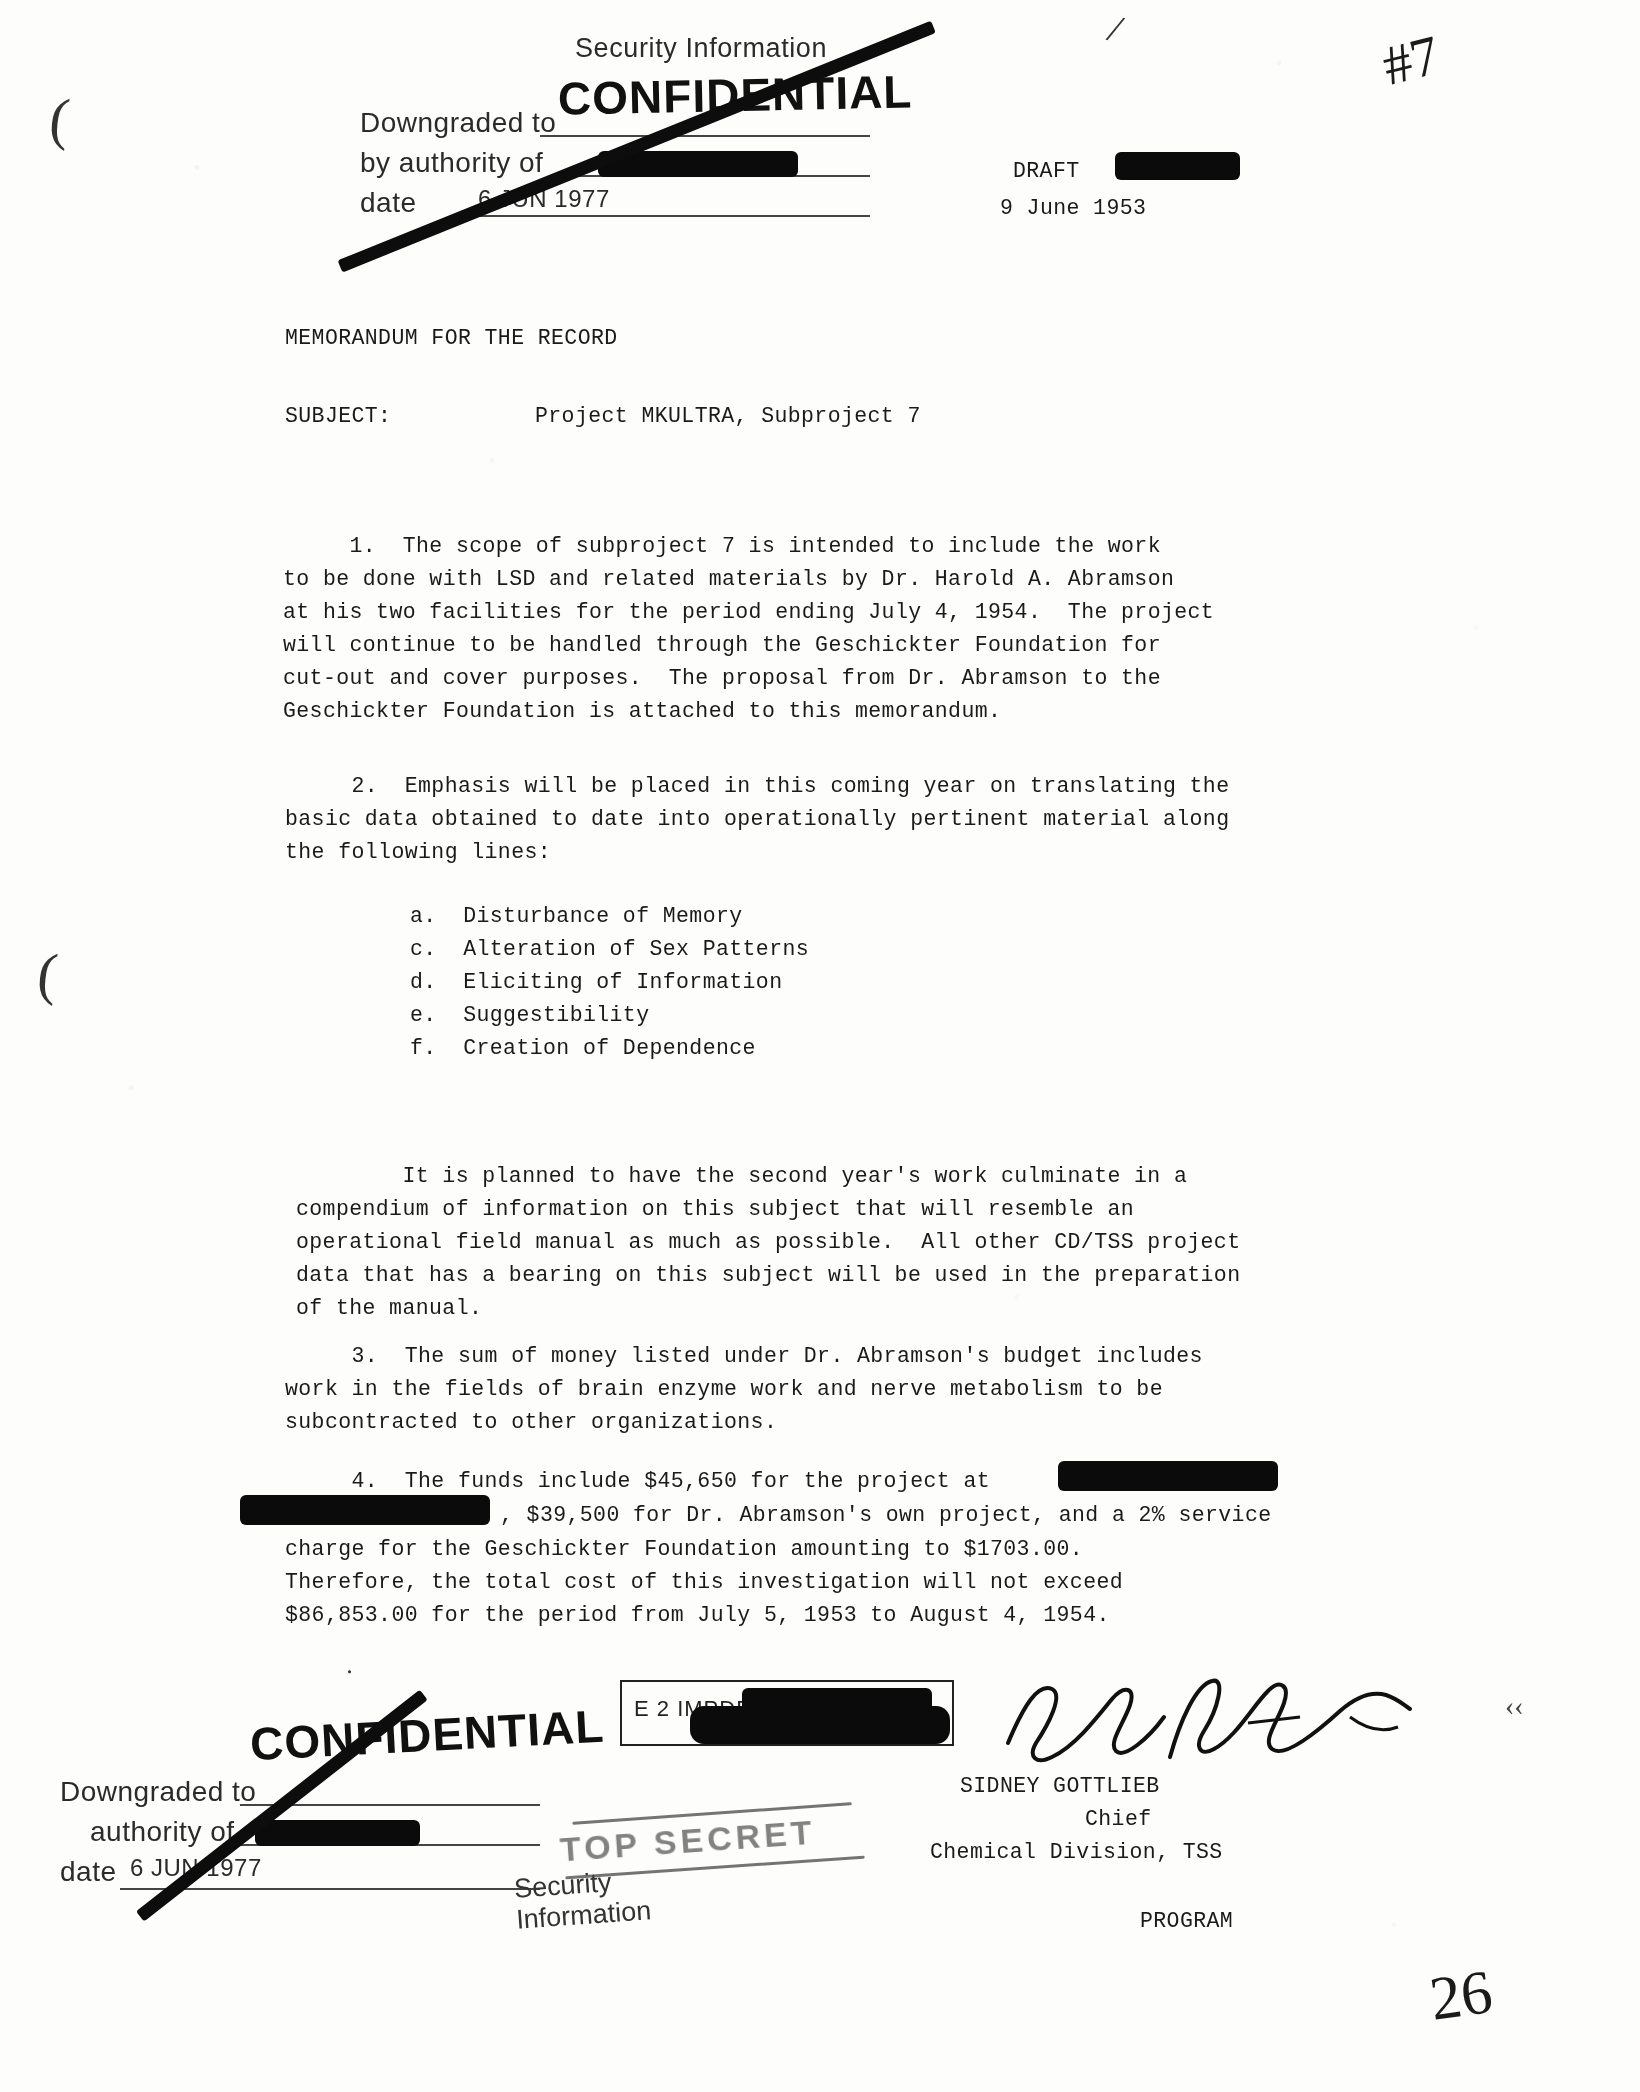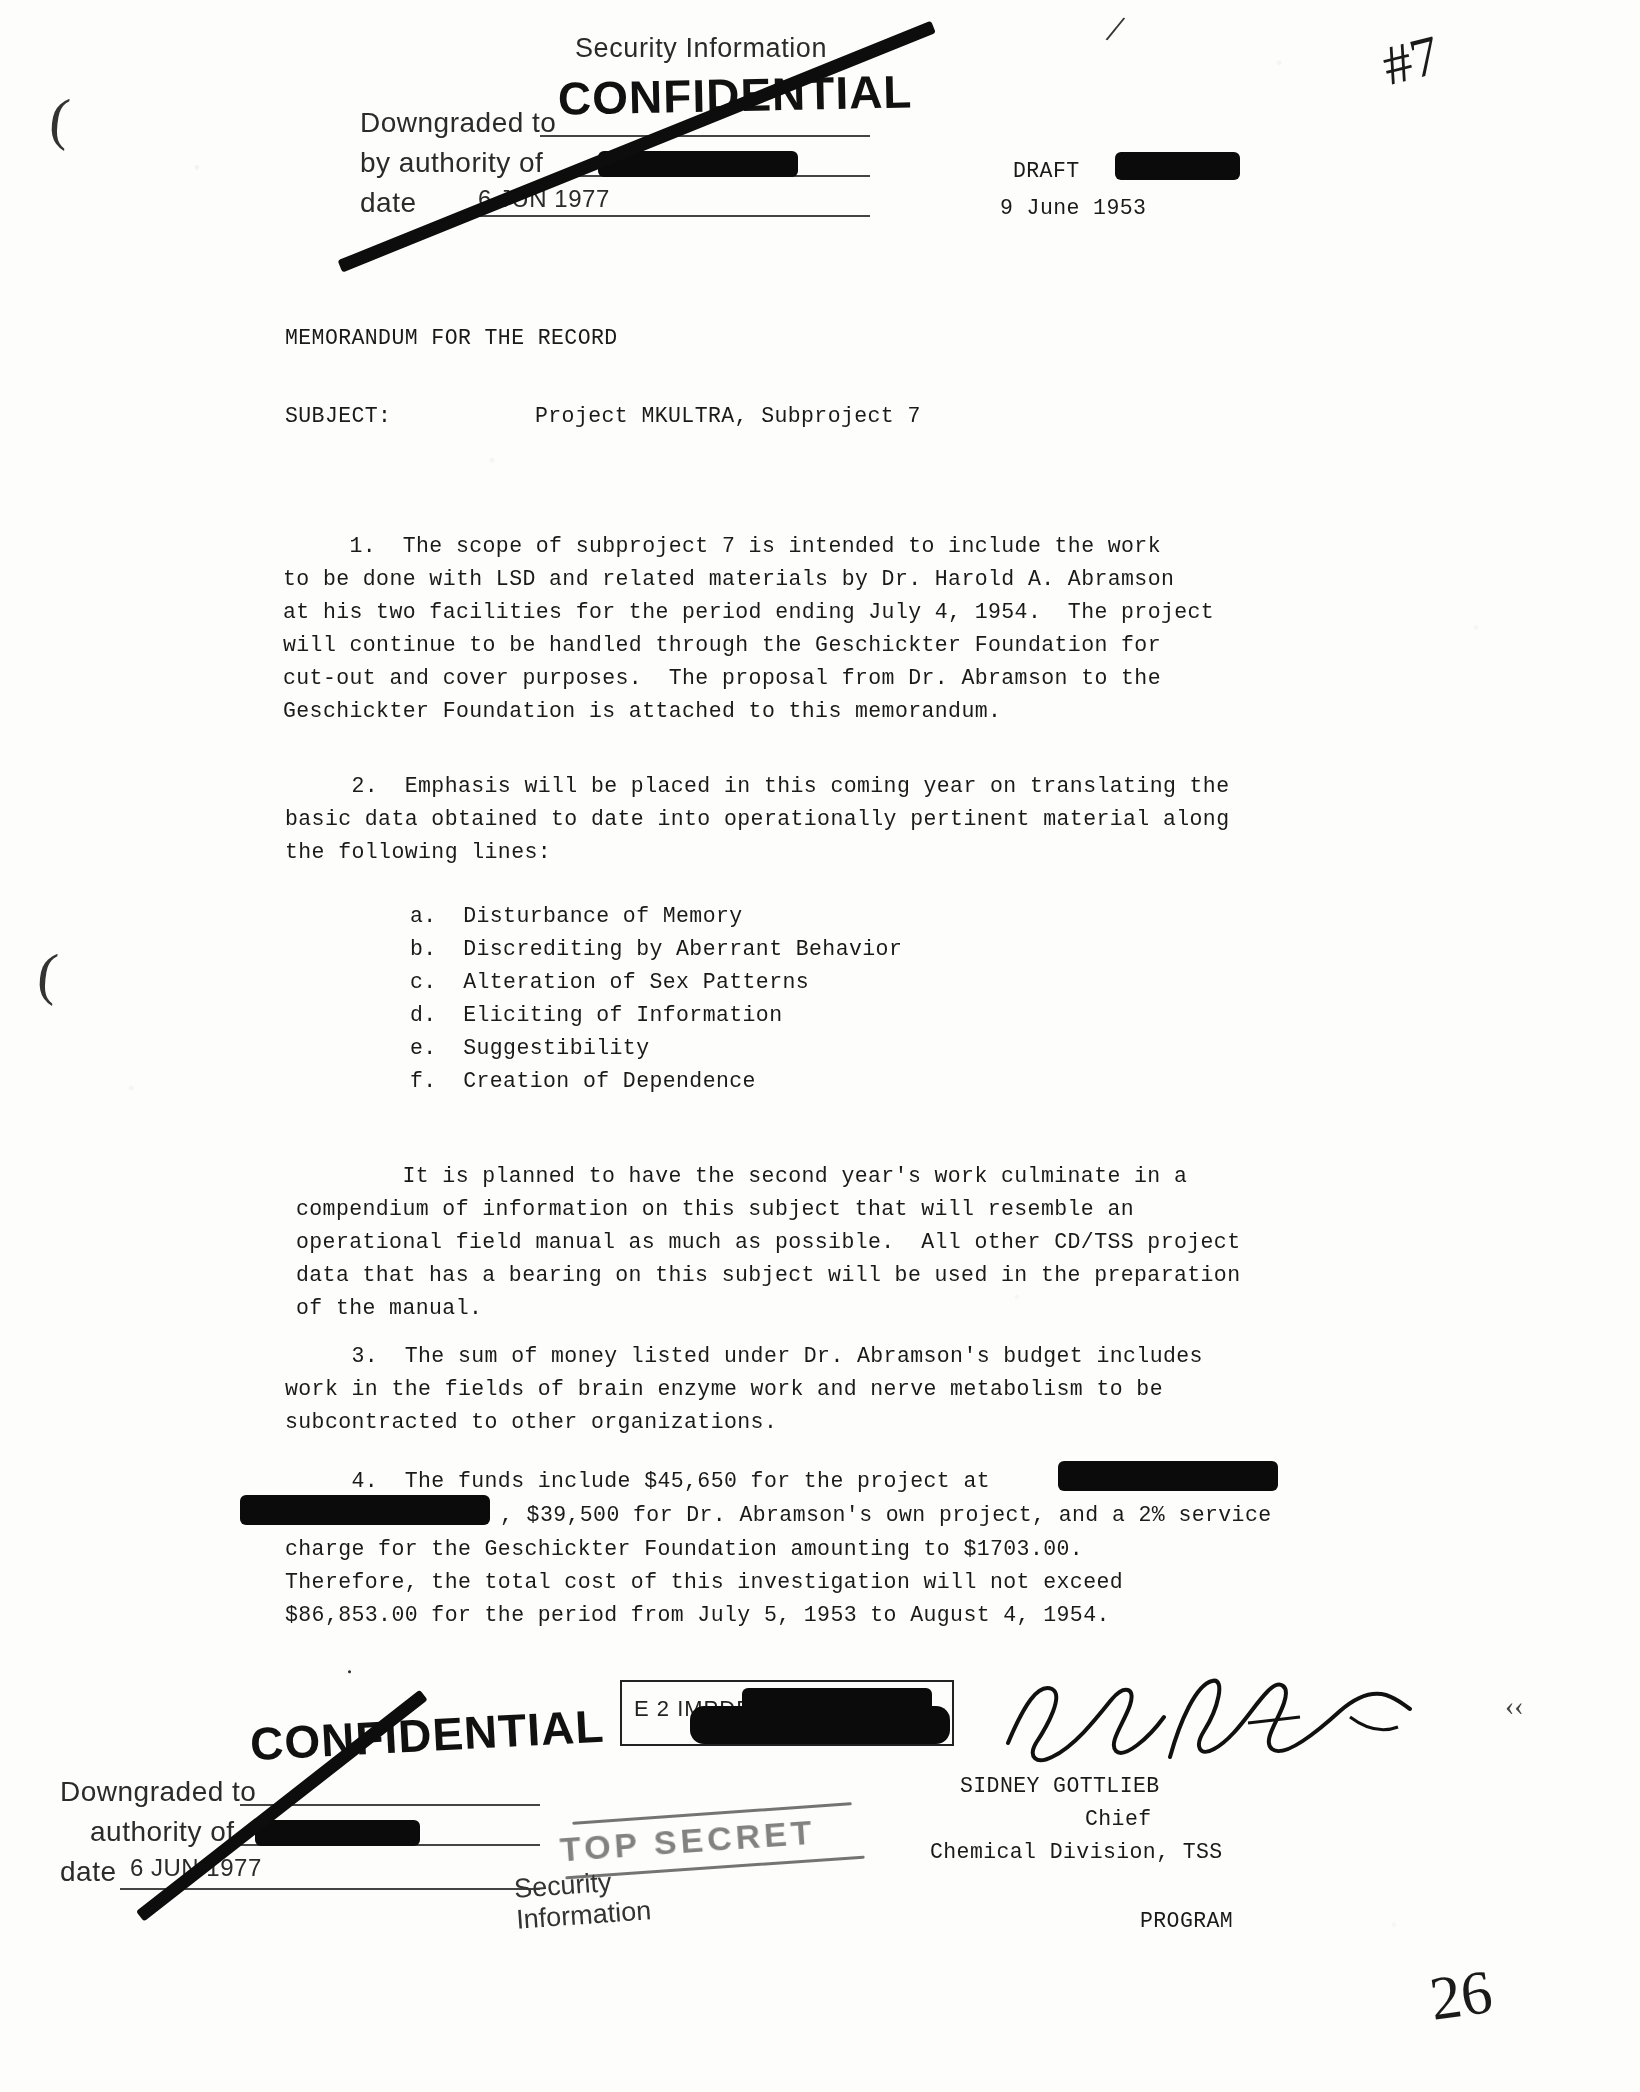--- a/index.html
+++ b/index.html
@@ -280,21 +280,20 @@
 at his two facilities for the period ending July 4, 1954.  The project
 will continue to be handled through the Geschickter Foundation for
 cut-out and cover purposes.  The proposal from Dr. Abramson to the
 Geschickter Foundation is attached to this memorandum.</div>
   <div class="typed abs para" id="p2">     2.  Emphasis will be placed in this coming year on translating the
 basic data obtained to date into operationally pertinent material along
 the following lines:</div>
 
   <div class="abs" id="list">
     <div class="typed">a.  Disturbance of Memory</div>
-    <div class="typed">b.  Discrediting by Aberrant Behavior</div>
     <div class="typed">c.  Alteration of Sex Patterns</div>
     <div class="typed">d.  Eliciting of Information</div>
     <div class="typed">e.  Suggestibility</div>
     <div class="typed">f.  Creation of Dependence</div>
   </div>
 
   <div class="typed abs para" id="p2b">        It is planned to have the second year's work culminate in a
 compendium of information on this subject that will resemble an
 operational field manual as much as possible.  All other CD/TSS project
 data that has a bearing on this subject will be used in the preparation

